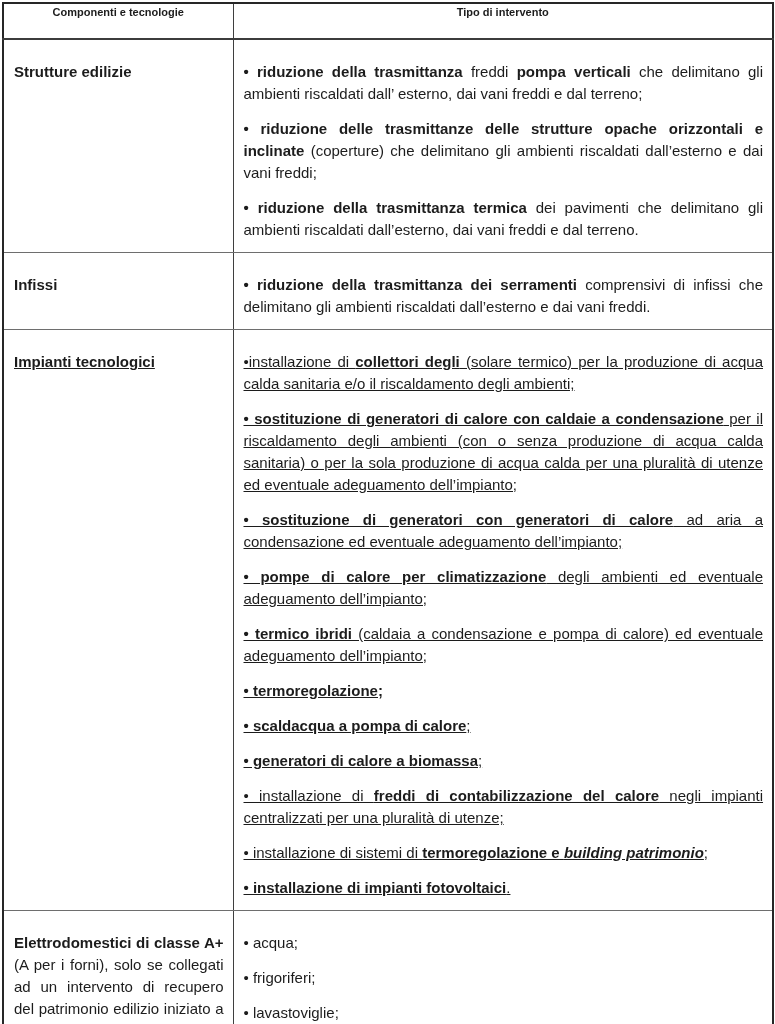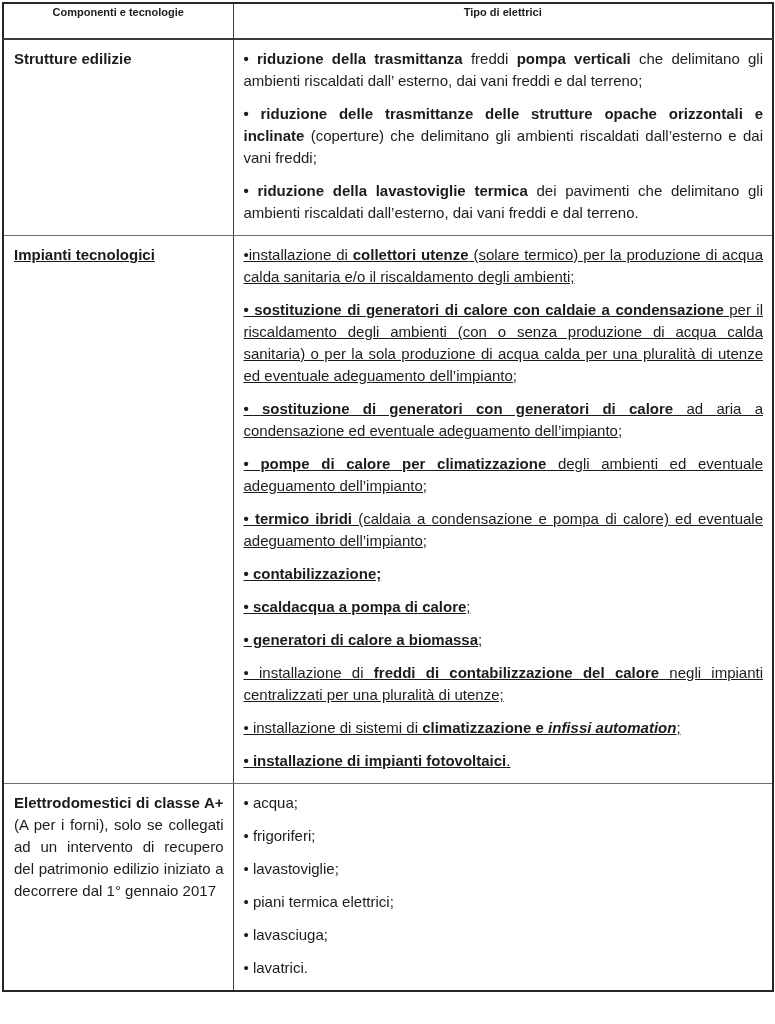--- a/index.html
+++ b/index.html
@@ -41,65 +41,73 @@
     font-size: 11px;
     padding: 2px 4px;
   }
   td.cell {
     font-size: 15px;
     line-height: 22px;
     padding: 8px 9px 0 10px;
     text-align: justify;
   }
   td.cell p {
-    margin: 0 0 11px 0;
+    margin: 13px 0 11px 0;
   }
   .b  { font-weight: bold; }
   .bi { font-weight: bold; font-style: italic; }
 </style>
 </head>
 <body>
 
 <table class="doc-table">
   <colgroup>
     <col style="width:230px">
     <col style="width:540px">
   </colgroup>
   <thead>
     <tr>
       <th class="hdr">Componenti e tecnologie</th>
-      <th class="hdr">Tipo di elettrici</th>
+      <th class="hdr">Tipo di intervento</th>
     </tr>
   </thead>
   <tbody>
       <tr style="height: 184px;">
         <td class="cell">
           <p><span class="b">Strutture edilizie</span></p>
         </td>
         <td class="cell">
           <p><span class="b">• riduzione della trasmittanza</span><span class=""> freddi </span><span class="b">pompa verticali</span><span class=""> che delimitano gli ambienti riscaldati dall’ esterno, dai vani freddi e dal terreno;</span></p>
           <p><span class="b">• riduzione delle trasmittanze delle strutture opache orizzontali e inclinate</span><span class=""> (coperture) che delimitano gli ambienti riscaldati dall’esterno e dai vani freddi;</span></p>
-          <p><span class="b">• riduzione della lavastoviglie termica</span><span class=""> dei pavimenti che delimitano gli ambienti riscaldati dall’esterno, dai vani freddi e dal terreno.</span></p>
+          <p><span class="b">• riduzione della trasmittanza termica</span><span class=""> dei pavimenti che delimitano gli ambienti riscaldati dall’esterno, dai vani freddi e dal terreno.</span></p>
+        </td>
+      </tr>
+      <tr style="height: 59px;">
+        <td class="cell">
+          <p><span class="b">Infissi</span></p>
+        </td>
+        <td class="cell">
+          <p><span class="b">• riduzione della trasmittanza dei serramenti</span><span class=""> comprensivi di infissi che delimitano gli ambienti riscaldati dall’esterno e dai vani freddi.</span></p>
         </td>
       </tr>
       <tr style="height: 526px; text-decoration: underline;">
         <td class="cell">
           <p><span class="b">Impianti tecnologici</span></p>
         </td>
         <td class="cell">
-          <p><span class="">•installazione di </span><span class="b">collettori utenze</span><span class=""> (solare termico) per la produzione di acqua calda sanitaria e/o il riscaldamento degli ambienti;</span></p>
+          <p><span class="">•installazione di </span><span class="b">collettori degli</span><span class=""> (solare termico) per la produzione di acqua calda sanitaria e/o il riscaldamento degli ambienti;</span></p>
           <p><span class="b">• sostituzione di generatori di calore con caldaie a condensazione</span><span class=""> per il riscaldamento degli ambienti (con o senza produzione di acqua calda sanitaria) o per la sola produzione di acqua calda per una pluralità di utenze ed eventuale adeguamento dell’impianto;</span></p>
           <p><span class="b">• sostituzione di generatori con generatori di calore</span><span class=""> ad aria a condensazione ed eventuale adeguamento dell’impianto;</span></p>
           <p><span class="b">• pompe di calore per climatizzazione</span><span class=""> degli ambienti ed eventuale adeguamento dell’impianto;</span></p>
           <p><span class="b">• termico ibridi</span><span class=""> (caldaia a condensazione e pompa di calore) ed eventuale adeguamento dell’impianto;</span></p>
-          <p><span class="b">• contabilizzazione;</span></p>
+          <p><span class="b">• termoregolazione;</span></p>
           <p><span class="b">• scaldacqua a pompa di calore</span><span class="">;</span></p>
           <p><span class="b">• generatori di calore a biomassa</span><span class="">;</span></p>
           <p><span class="">• installazione di </span><span class="b">freddi di contabilizzazione del calore</span><span class=""> negli impianti centralizzati per una pluralità di utenze;</span></p>
-          <p><span class="">• installazione di sistemi di </span><span class="b">climatizzazione e </span><span class="bi">infissi automation</span><span class="">;</span></p>
+          <p><span class="">• installazione di sistemi di </span><span class="b">termoregolazione e </span><span class="bi">building patrimonio</span><span class="">;</span></p>
           <p><span class="b">• installazione di impianti fotovoltaici</span><span class="">.</span></p>
         </td>
       </tr>
       <tr style="height: 189px;">
         <td class="cell">
           <p><span class="b">Elettrodomestici di classe A+</span><span class=""> (A per i forni), solo se collegati ad un intervento di recupero del patrimonio edilizio iniziato a decorrere dal 1° gennaio 2017</span></p>
         </td>
         <td class="cell">
           <p><span class="">• acqua;</span></p>
           <p><span class="">• frigoriferi;</span></p>

